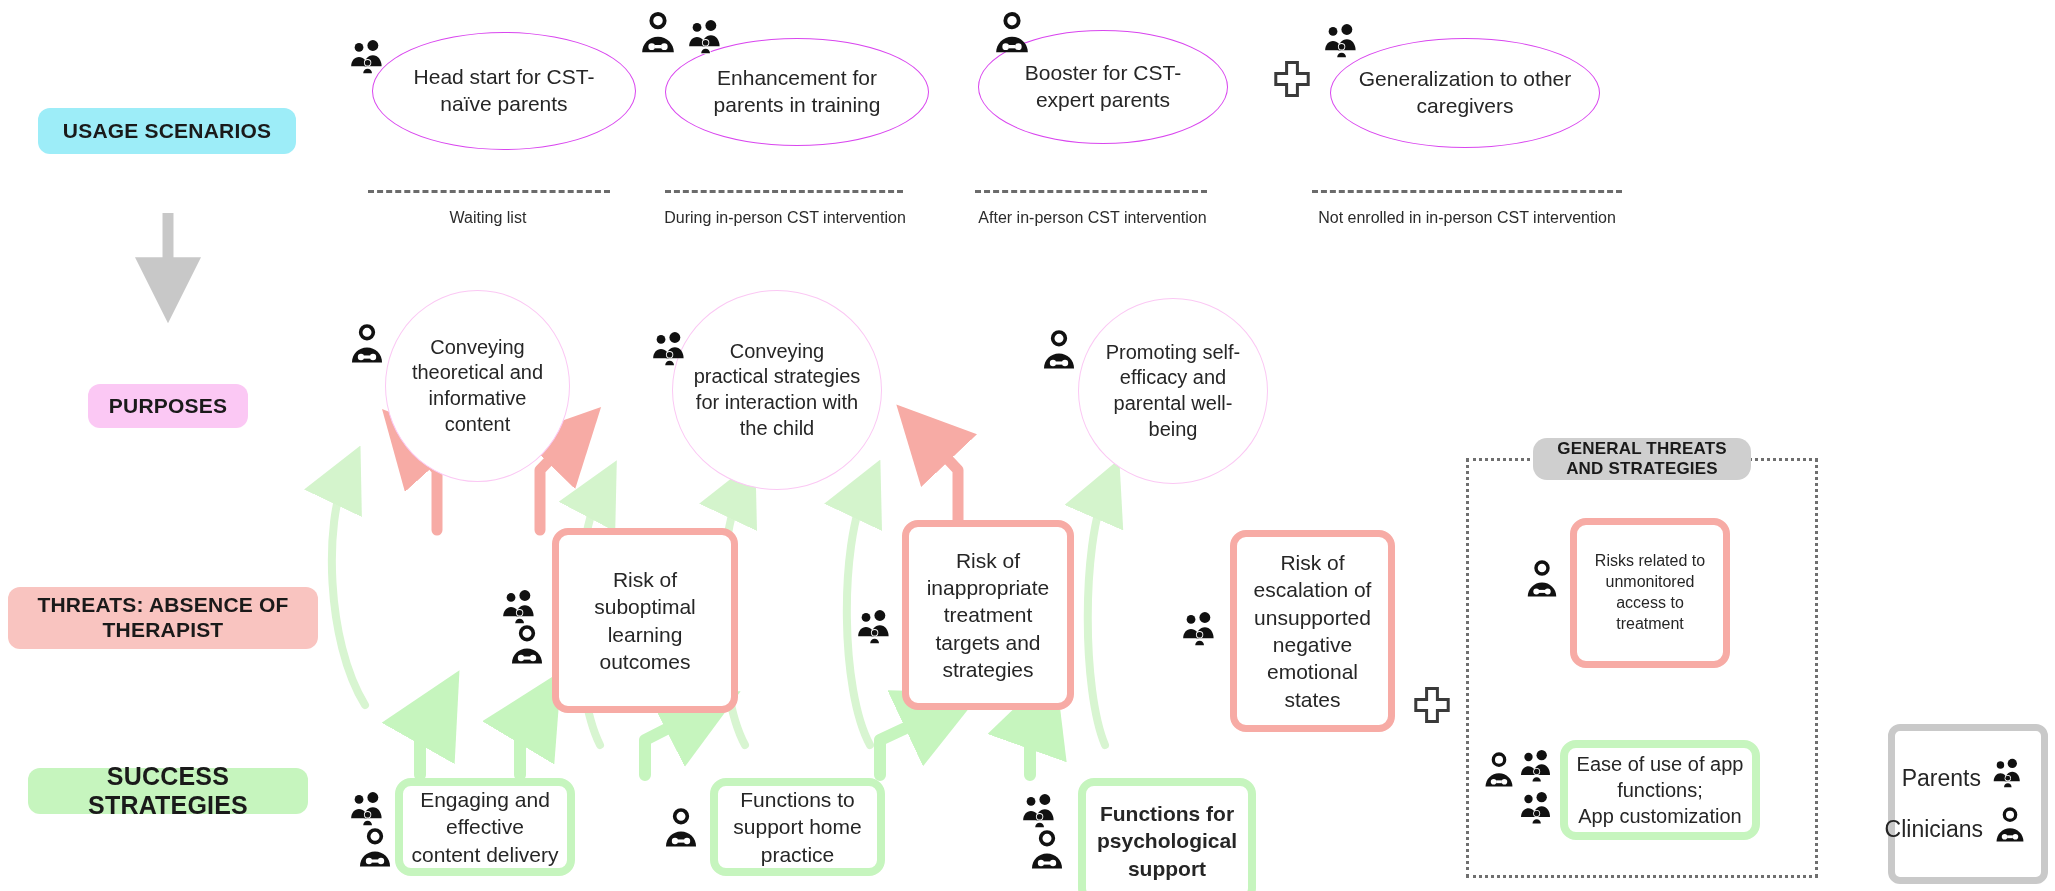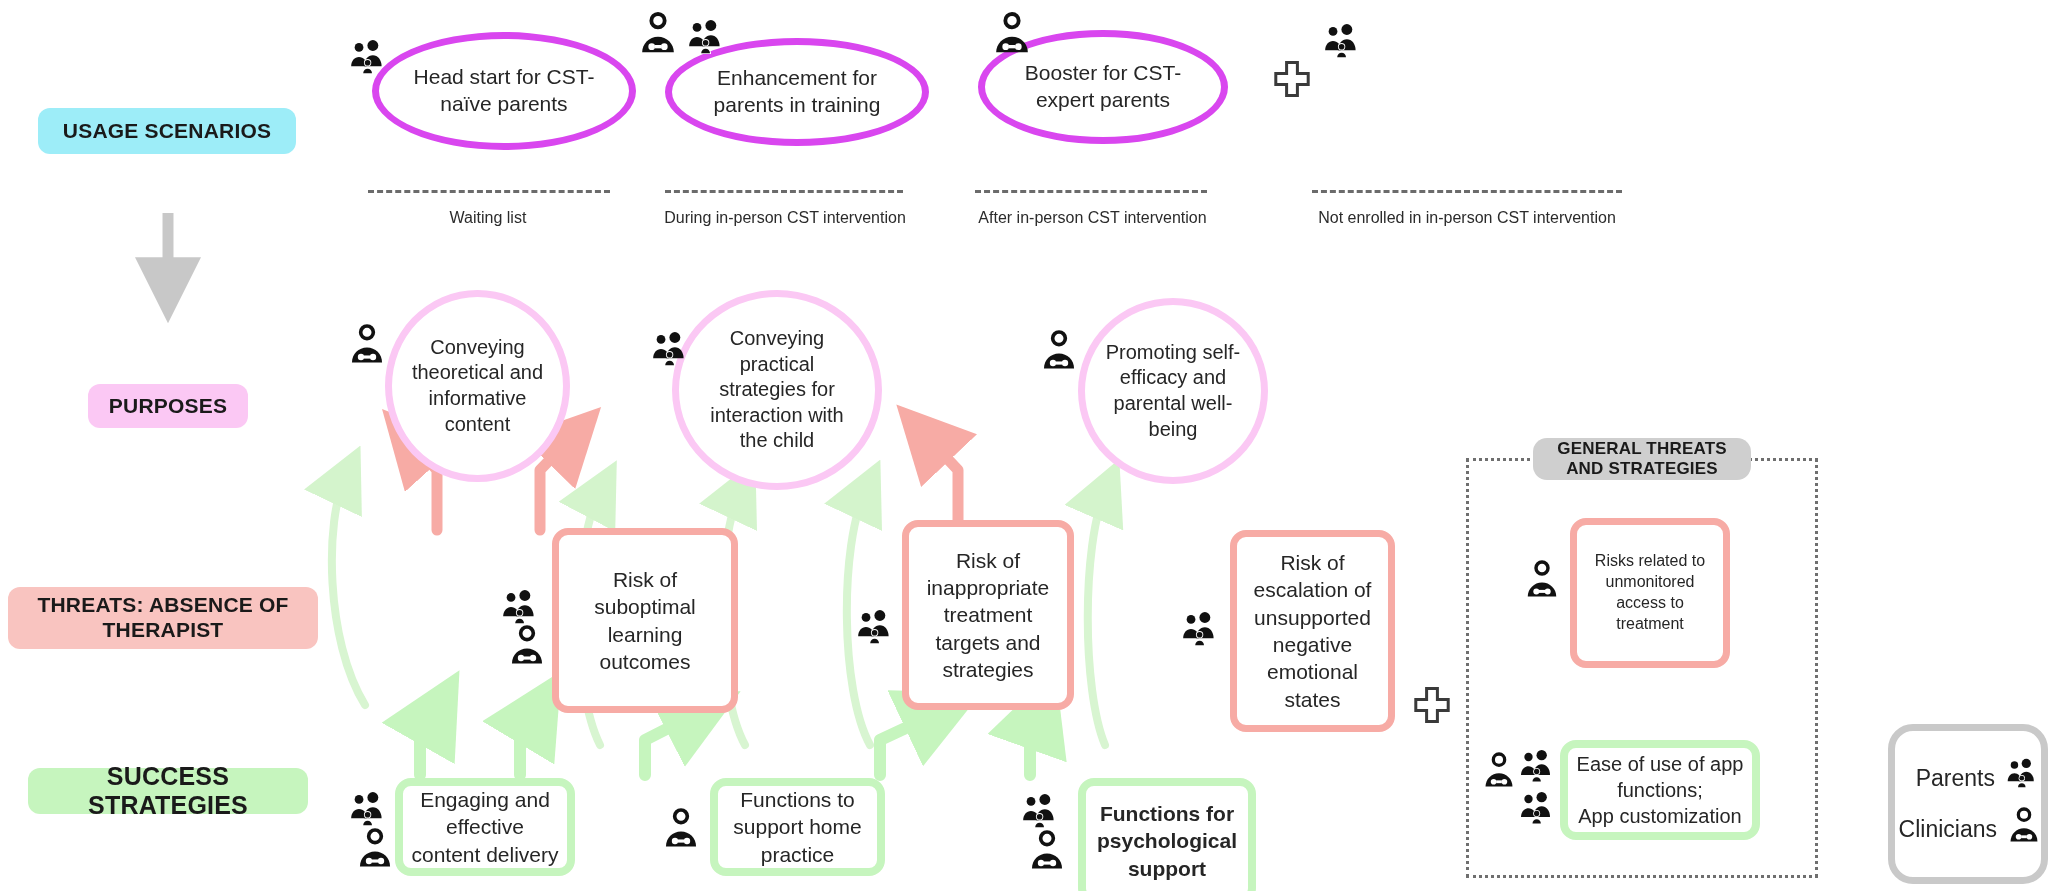--- a/index.html
+++ b/index.html
@@ -38,21 +38,21 @@
   }
   .chip-usage{background:#9DEDF8;font-size:21px;}
   .chip-purposes{background:#FBC8F4;font-size:21px;}
   .chip-threats{background:#F9C4C0;font-size:21px;}
   .chip-success{background:#C6F5BE;font-size:25px;}
   .chip-general{background:#CFCFCF;font-size:17px;border-radius:14px;}
 
   
   .ellipse{
     position:absolute;
-    border:7px solid #d946ef;
+    border:1px solid #d946ef;
     border-radius:50%;
     background:#fff;
     display:flex;
     align-items:center;
     justify-content:center;
     text-align:center;
     font-size:21px;
     line-height:1.28;
     box-sizing:border-box;
     padding:0 18px;
@@ -91,28 +91,28 @@
     border-radius:16px;
     padding:4px 8px;
   }
   .rbox-threat{border:7px solid #F7ABA5;}
   .rbox-strategy{border:8px solid #C6F5BE;}
 
   
   .legend-box{
     position:absolute;
     border:7px solid #C9C9C9;
-    border-radius:25px;
+    border-radius:12px;
     background:#fff;
     box-sizing:border-box;
     display:flex;
     flex-direction:column;
     justify-content:center;
     gap:8px;
-    padding:10px 0;
+    padding:10px 14px;
   }
   .legend-row{
     display:flex;
     align-items:center;
     justify-content:flex-end;
     gap:10px;
     font-size:23px;
     color:#262626;
   }
 
@@ -202,20 +202,23 @@
   </div>
 
   <div class="ellipse" style="left:372px; top:32px; width:264px; height:118px;">
     <span>Head start for CST-naïve parents</span>
   </div>
   <div class="ellipse" style="left:665px; top:38px; width:264px; height:108px;">
     <span>Enhancement for parents in training</span>
   </div>
   <div class="ellipse" style="left:978px; top:30px; width:250px; height:114px;">
     <span>Booster for CST-expert parents</span>
+  </div>
+  <div class="ellipse" style="left:1330px; top:38px; width:270px; height:110px;">
+    <span>Generalization to other caregivers</span>
   </div>
 
   <div class="icon" style="left:348px; top:38px;">
     <svg width="42" height="42" viewBox="0 0 24 24" fill="#111">
       <circle cx="6.3" cy="5.4" r="2.5"></circle>
         <circle cx="14.2" cy="4.3" r="3.1"></circle>
       <path d="M1.8 16.2c0-3.1 2-5.3 4.5-5.3s4.5 2.2 4.5 5.3z"></path>
       <path d="M9.2 16.2c0-3.8 2.2-6.4 5-6.4s5 2.6 5 6.4z"></path>
       <circle cx="11.2" cy="14.1" r="2.1" fill="#fff"></circle>
       <path d="M8.1 20.6c0-2 1.4-3.4 3.1-3.4s3.1 1.4 3.1 3.4z" fill="#fff"></path>

